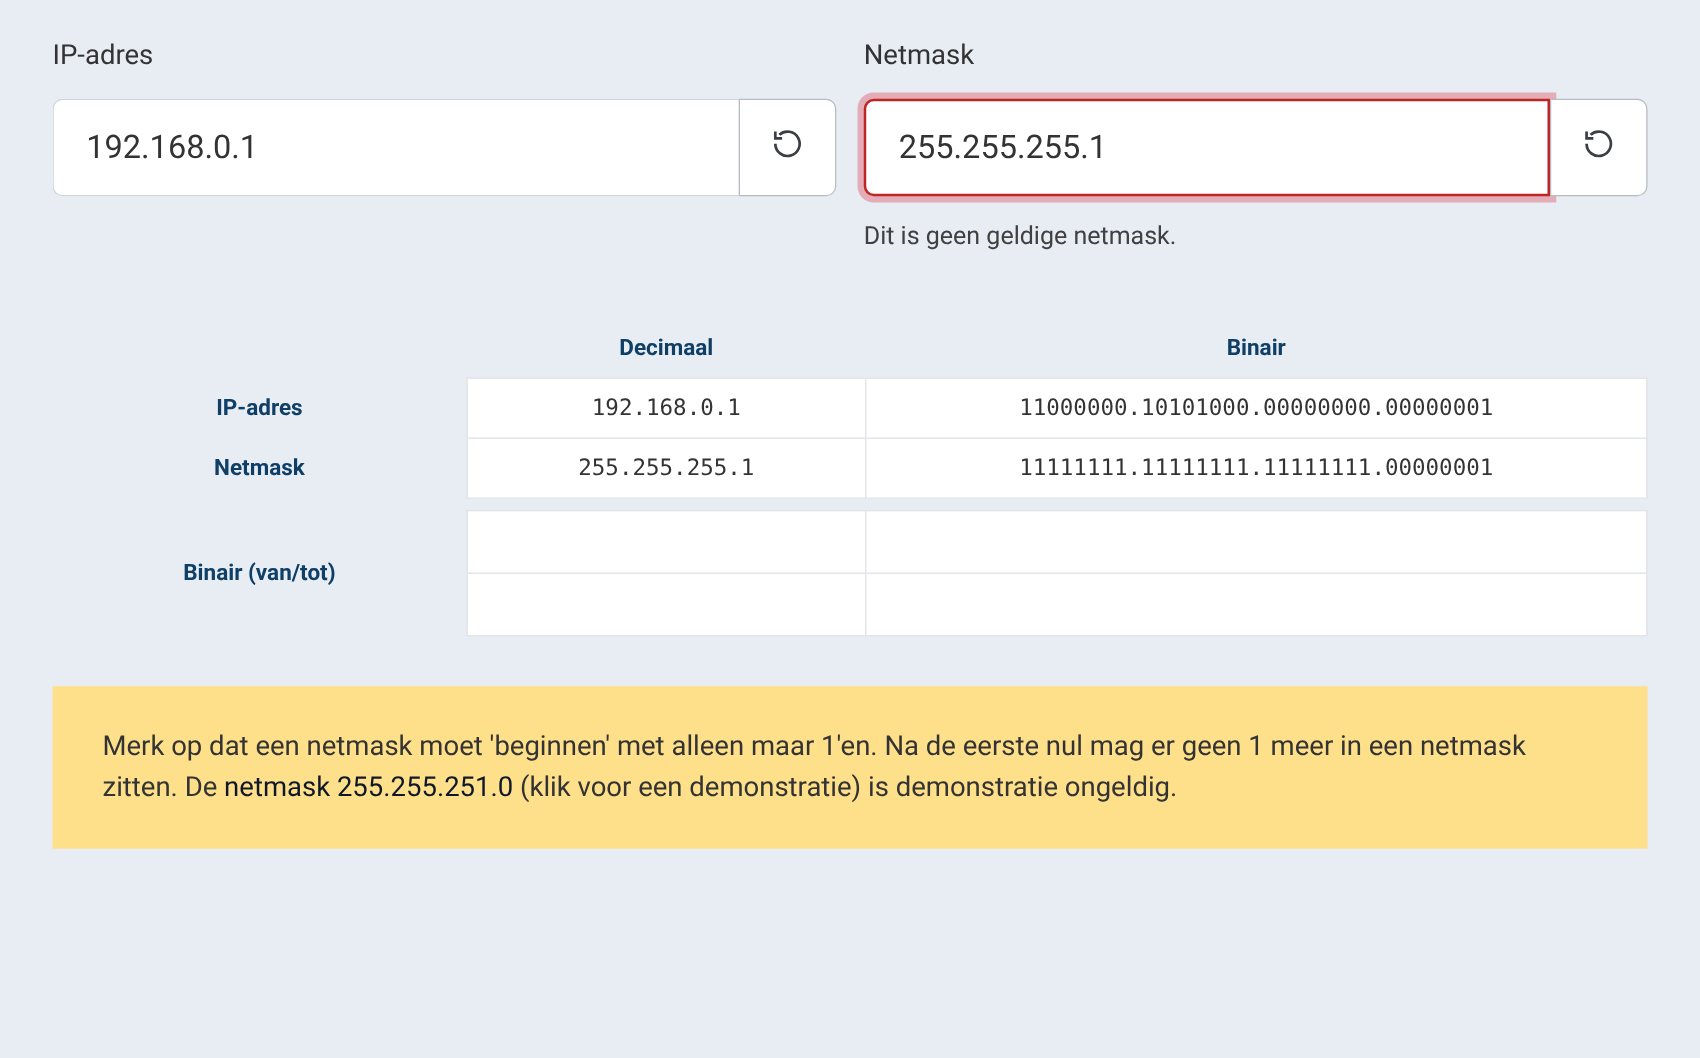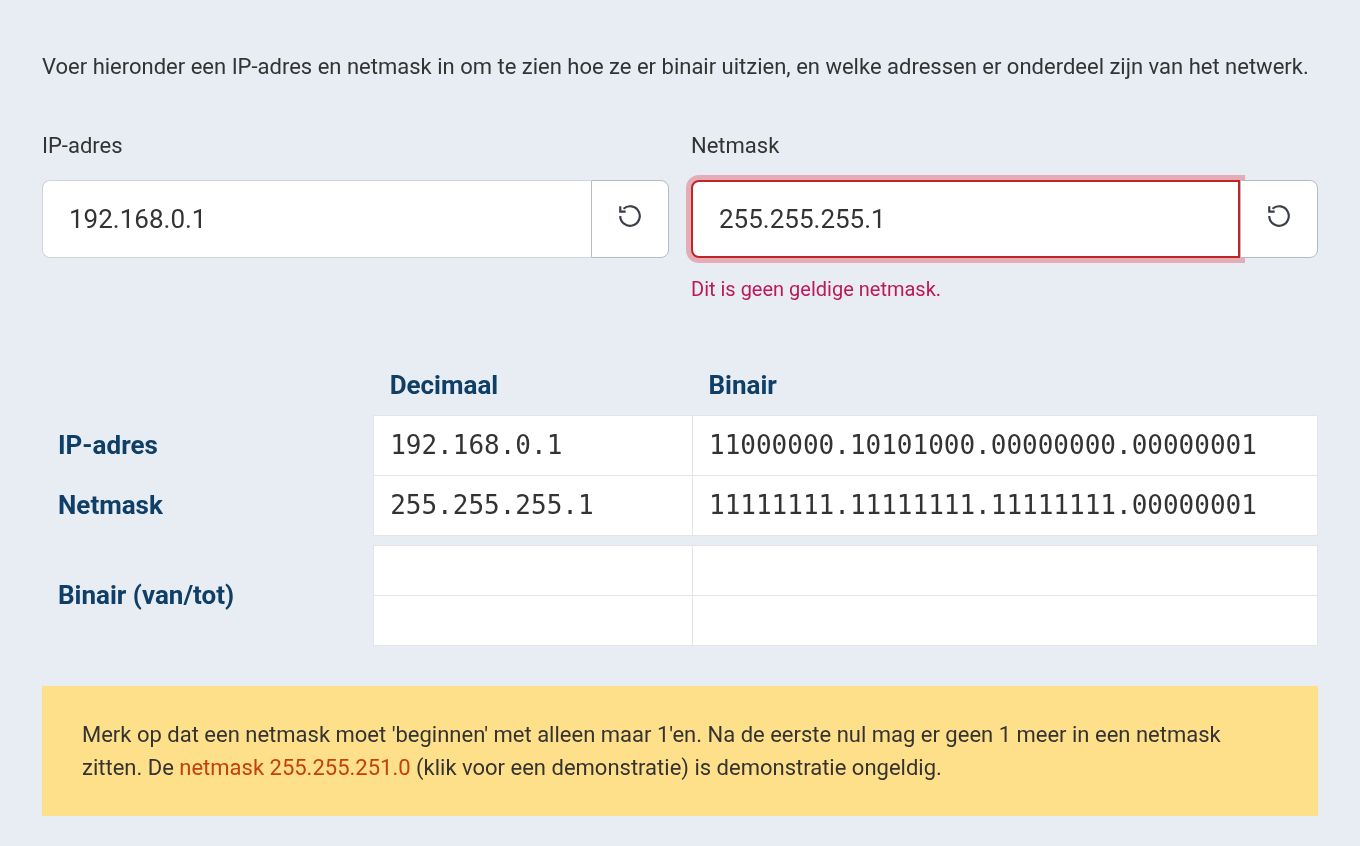--- a/index.html
+++ b/index.html
@@ -69,38 +69,38 @@
   }
   .reset-btn svg {
     width: 26px;
     height: 26px;
     stroke: #3a3f45;
     fill: none;
     stroke-width: 2;
   }
   .error-text {
     margin-top: 16px;
-    color: #be185d;
+    color: #404040;
     font-size: 20px;
   }
 
   table.results {
     width: 100%;
     border-collapse: collapse;
     table-layout: fixed;
     margin-bottom: 40px;
   }
   table.results col.c1 { width: 26%; }
   table.results col.c2 { width: 25%; }
   table.results col.c3 { width: 49%; }
   table.results th, table.results td {
-    text-align: left;
+    text-align: center;
     padding: 10px 16px;
     vertical-align: middle;
-    font-size: 26px;
+    font-size: 18px;
   }
   table.results thead th {
     color: #0f3e66;
     font-weight: 700;
     border-bottom: none;
     background: transparent;
   }
   table.results thead th:first-child {
     background: transparent;
   }
@@ -126,30 +126,29 @@
     background: transparent;
   }
 
   .note {
     background: #ffe08a;
     padding: 32px 40px;
     font-size: 22px;
     color: #333;
   }
   .note .link {
-    color: #c2410c;
+    color: #0f172a;
     cursor: pointer;
   }
 </style>
 </head>
 <body>
 
 <div class="page">
 
-  <p class="intro">Voer hieronder een IP-adres en netmask in om te zien hoe ze er binair uitzien, en welke adressen er onderdeel zijn van het netwerk.</p>
 
   <div class="fields">
 
     <div class="field">
       <label class="field-label">IP-adres</label>
       <div class="input-row">
         <input type="text" class="text-input" value="192.168.0.1" style="">
         <button class="reset-btn">
           <span>
             <svg viewBox="0 0 24 24">

